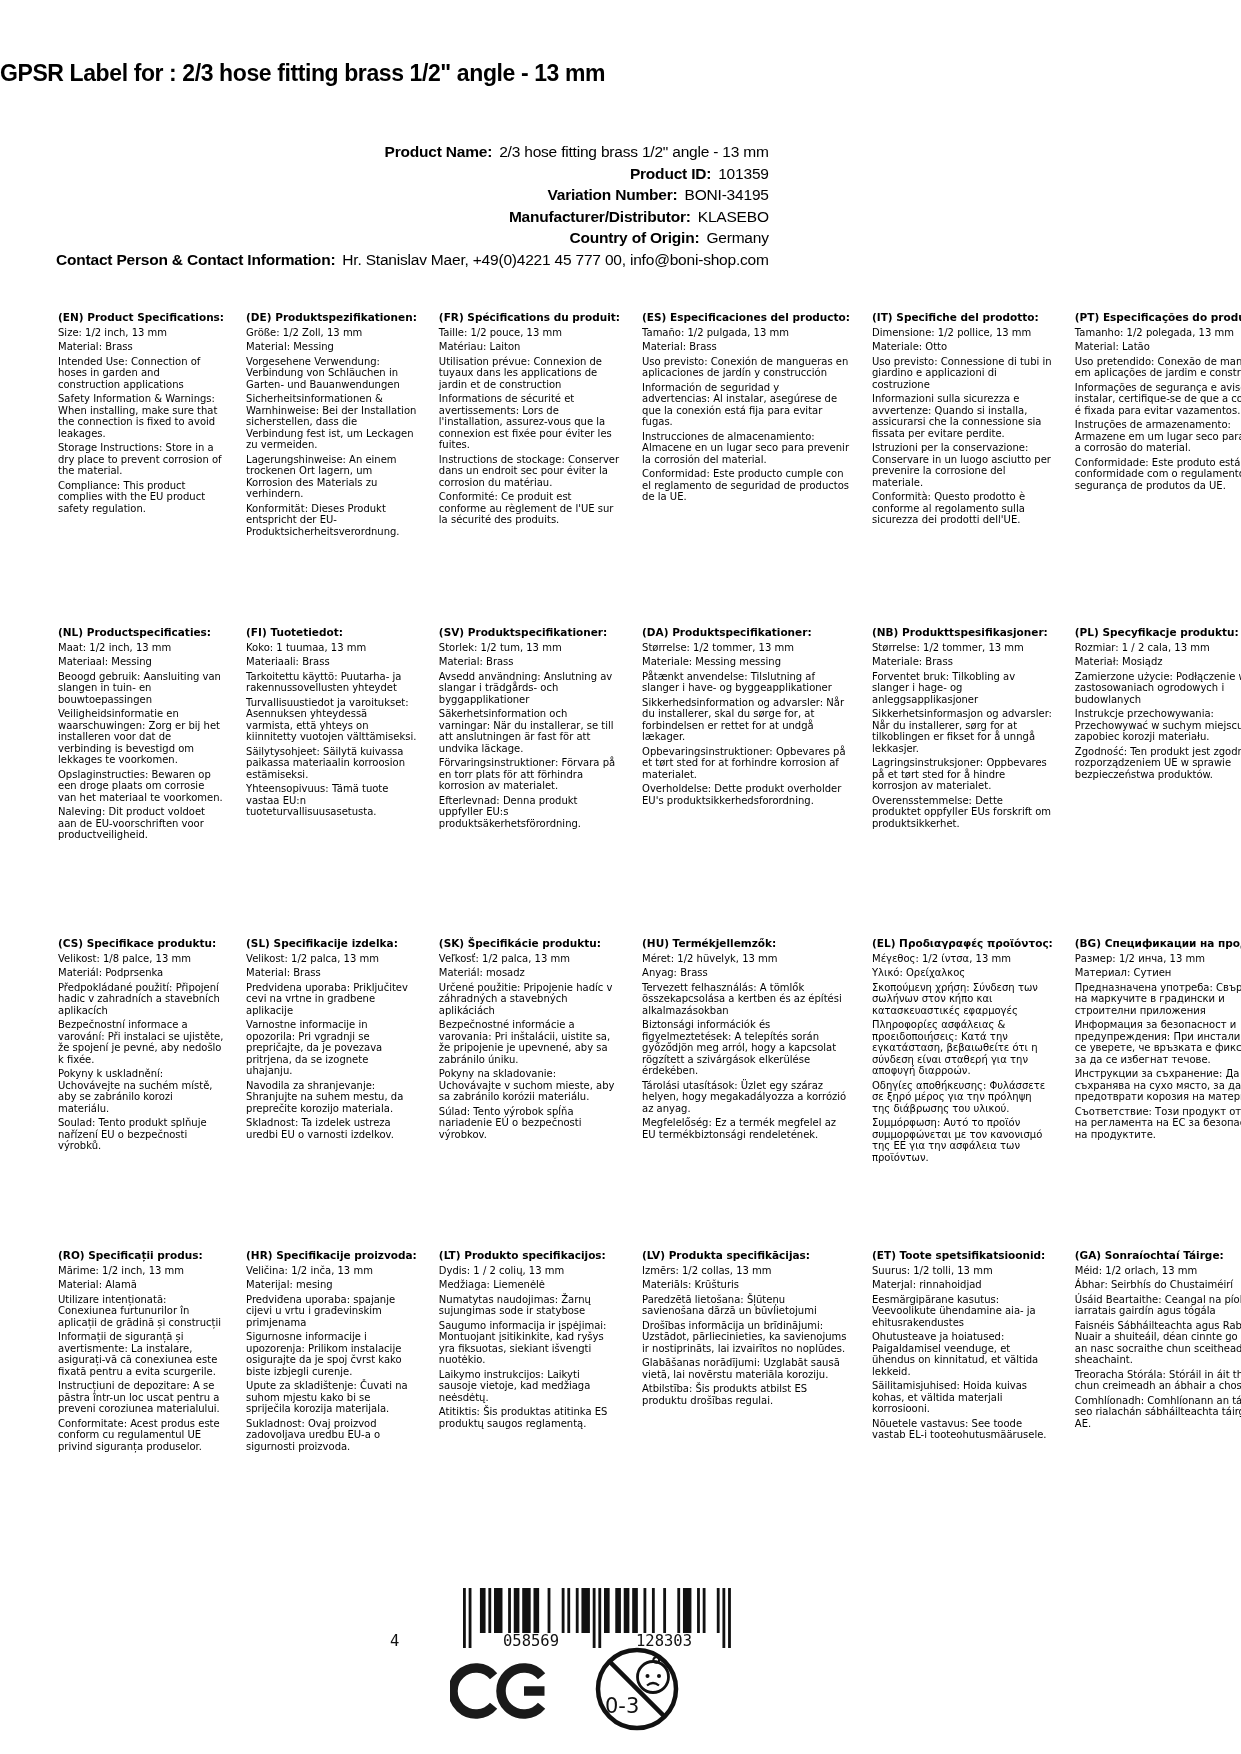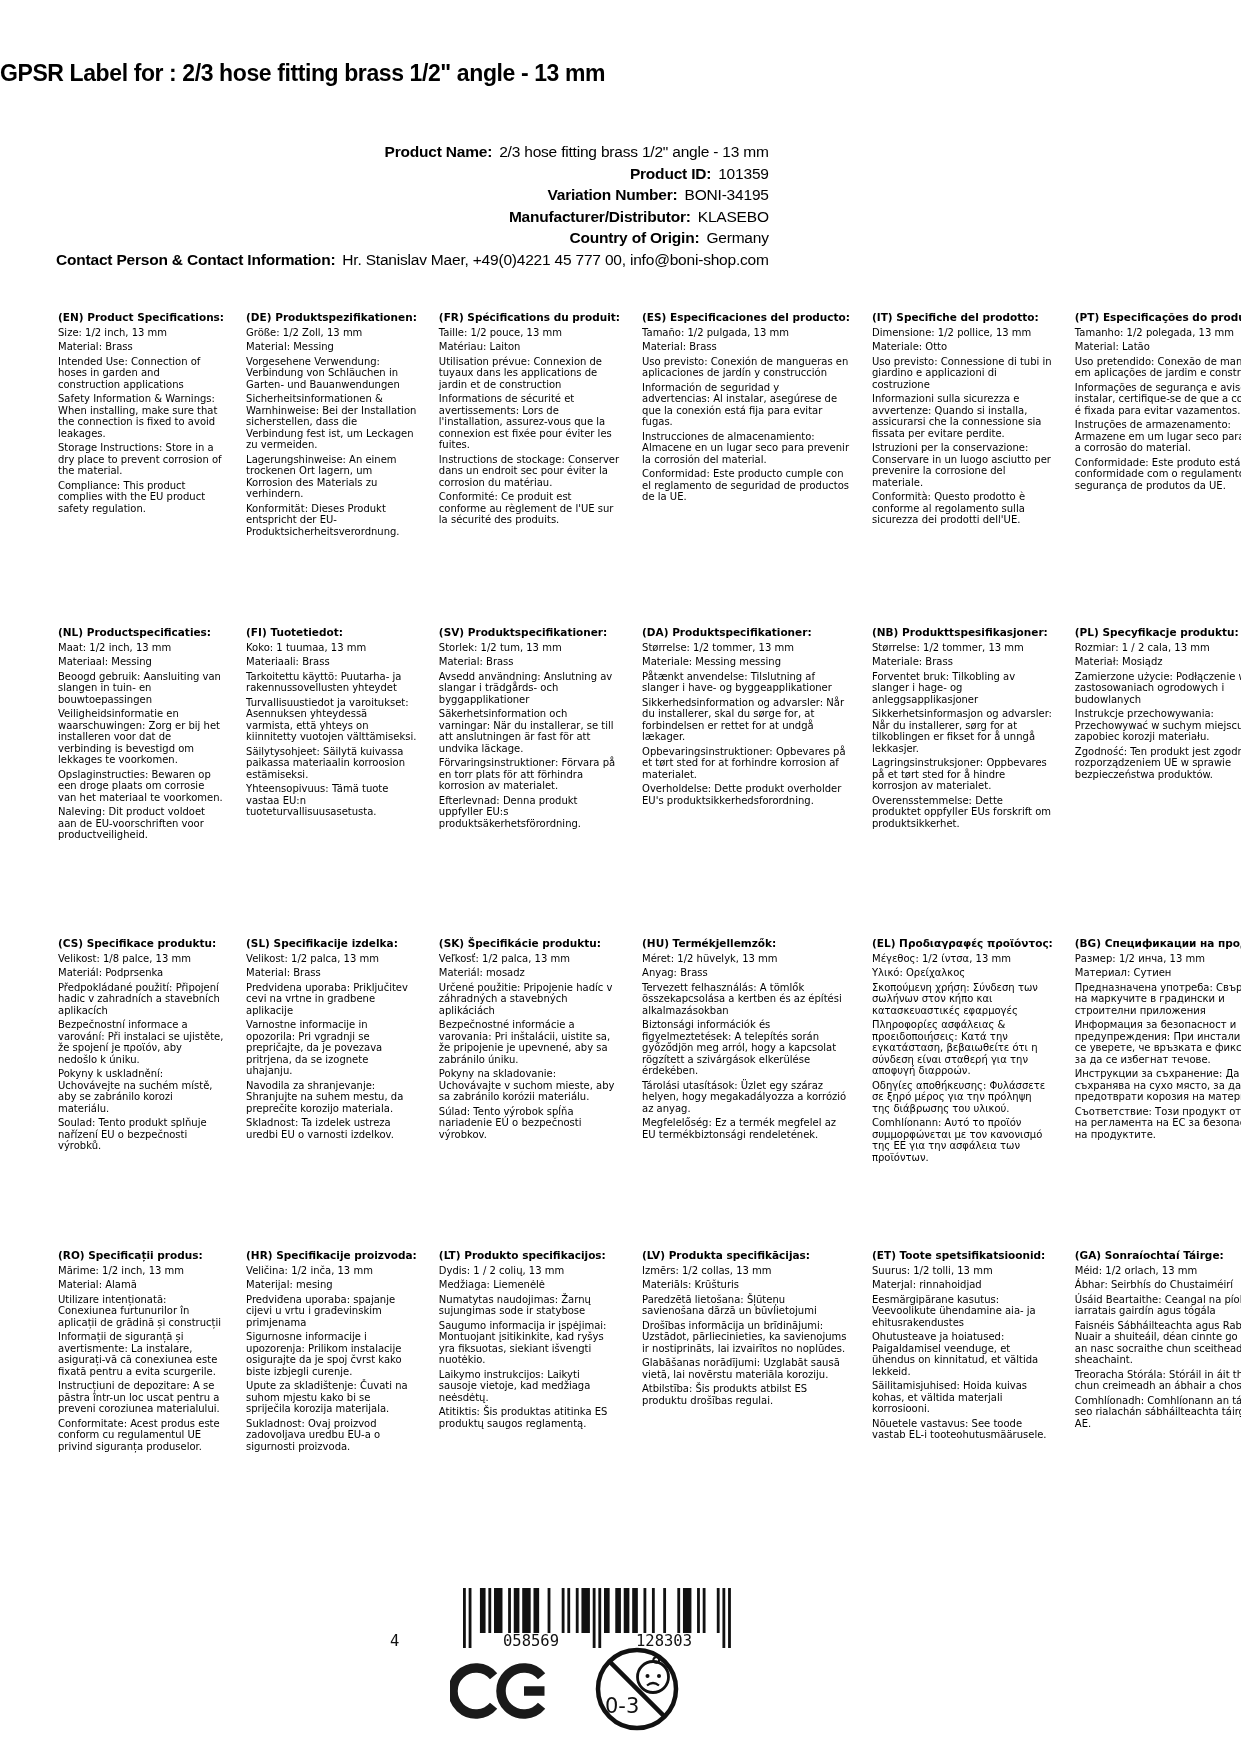--- a/index.html
+++ b/index.html
@@ -157,21 +157,21 @@
         <p class="spec-line">Materiał: Mosiądz</p>
         <p class="spec-line">Zamierzone użycie: Podłączenie węży w zastosowaniach ogrodowych i budowlanych</p>
         <p class="spec-line">Instrukcje przechowywania: Przechowywać w suchym miejscu, aby zapobiec korozji materiału.</p>
         <p class="spec-line">Zgodność: Ten produkt jest zgodny z rozporządzeniem UE w sprawie bezpieczeństwa produktów.</p>
       </div>
       <div class="spec-block">
         <div class="spec-header">(CS) Specifikace produktu:</div>
         <p class="spec-line">Velikost: 1/8 palce, 13 mm</p>
         <p class="spec-line">Materiál: Podprsenka</p>
         <p class="spec-line">Předpokládané použití: Připojení hadic v zahradních a stavebních aplikacích</p>
-        <p class="spec-line">Bezpečnostní informace a varování: Při instalaci se ujistěte, že spojení je προϊόν, aby nedošlo k úniku.</p>
+        <p class="spec-line">Bezpečnostní informace a varování: Při instalaci se ujistěte, že spojení je pevné, aby nedošlo k fixée.</p>
         <p class="spec-line">Pokyny k uskladnění: Uchovávejte na suchém místě, aby se zabránilo korozi materiálu.</p>
         <p class="spec-line">Soulad: Tento produkt splňuje nařízení EU o bezpečnosti výrobků.</p>
       </div>
       <div class="spec-block">
         <div class="spec-header">(SL) Specifikacije izdelka:</div>
         <p class="spec-line">Velikost: 1/2 palca, 13 mm</p>
         <p class="spec-line">Material: Brass</p>
         <p class="spec-line">Predvidena uporaba: Priključitev cevi na vrtne in gradbene aplikacije</p>
         <p class="spec-line">Varnostne informacije in opozorila: Pri vgradnji se prepričajte, da je povezava pritrjena, da se izognete uhajanju.</p>
         <p class="spec-line">Navodila za shranjevanje: Shranjujte na suhem mestu, da preprečite korozijo materiala.</p>
@@ -195,21 +195,21 @@
         <p class="spec-line">Tárolási utasítások: Üzlet egy száraz helyen, hogy megakadályozza a korrózió az anyag.</p>
         <p class="spec-line">Megfelelőség: Ez a termék megfelel az EU termékbiztonsági rendeletének.</p>
       </div>
       <div class="spec-block">
         <div class="spec-header">(EL) Προδιαγραφές προϊόντος:</div>
         <p class="spec-line">Μέγεθος: 1/2 ίντσα, 13 mm</p>
         <p class="spec-line">Υλικό: Ορείχαλκος</p>
         <p class="spec-line">Σκοπούμενη χρήση: Σύνδεση των σωλήνων στον κήπο και κατασκευαστικές εφαρμογές</p>
         <p class="spec-line">Πληροφορίες ασφάλειας &amp; προειδοποιήσεις: Κατά την εγκατάσταση, βεβαιωθείτε ότι η σύνδεση είναι σταθερή για την αποφυγή διαρροών.</p>
         <p class="spec-line">Οδηγίες αποθήκευσης: Φυλάσσετε σε ξηρό μέρος για την πρόληψη της διάβρωσης του υλικού.</p>
-        <p class="spec-line">Comhlíonann: Αυτό το προϊόν συμμορφώνεται με τον κανονισμό της ΕΕ για την ασφάλεια των προϊόντων.</p>
+        <p class="spec-line">Συμμόρφωση: Αυτό το προϊόν συμμορφώνεται με τον κανονισμό της ΕΕ για την ασφάλεια των προϊόντων.</p>
       </div>
       <div class="spec-block">
         <div class="spec-header">(BG) Спецификации на продукта:</div>
         <p class="spec-line">Размер: 1/2 инча, 13 mm</p>
         <p class="spec-line">Материал: Сутиен</p>
         <p class="spec-line">Предназначена употреба: Свързване на маркучите в градински и строителни приложения</p>
         <p class="spec-line">Информация за безопасност и предупреждения: При инсталиране се уверете, че връзката е фиксирана, за да се избегнат течове.</p>
         <p class="spec-line">Инструкции за съхранение: Да се съхранява на сухо място, за да се предотврати корозия на материала.</p>
         <p class="spec-line">Съответствие: Този продукт отговаря на регламента на ЕС за безопасност на продуктите.</p>
       </div>

